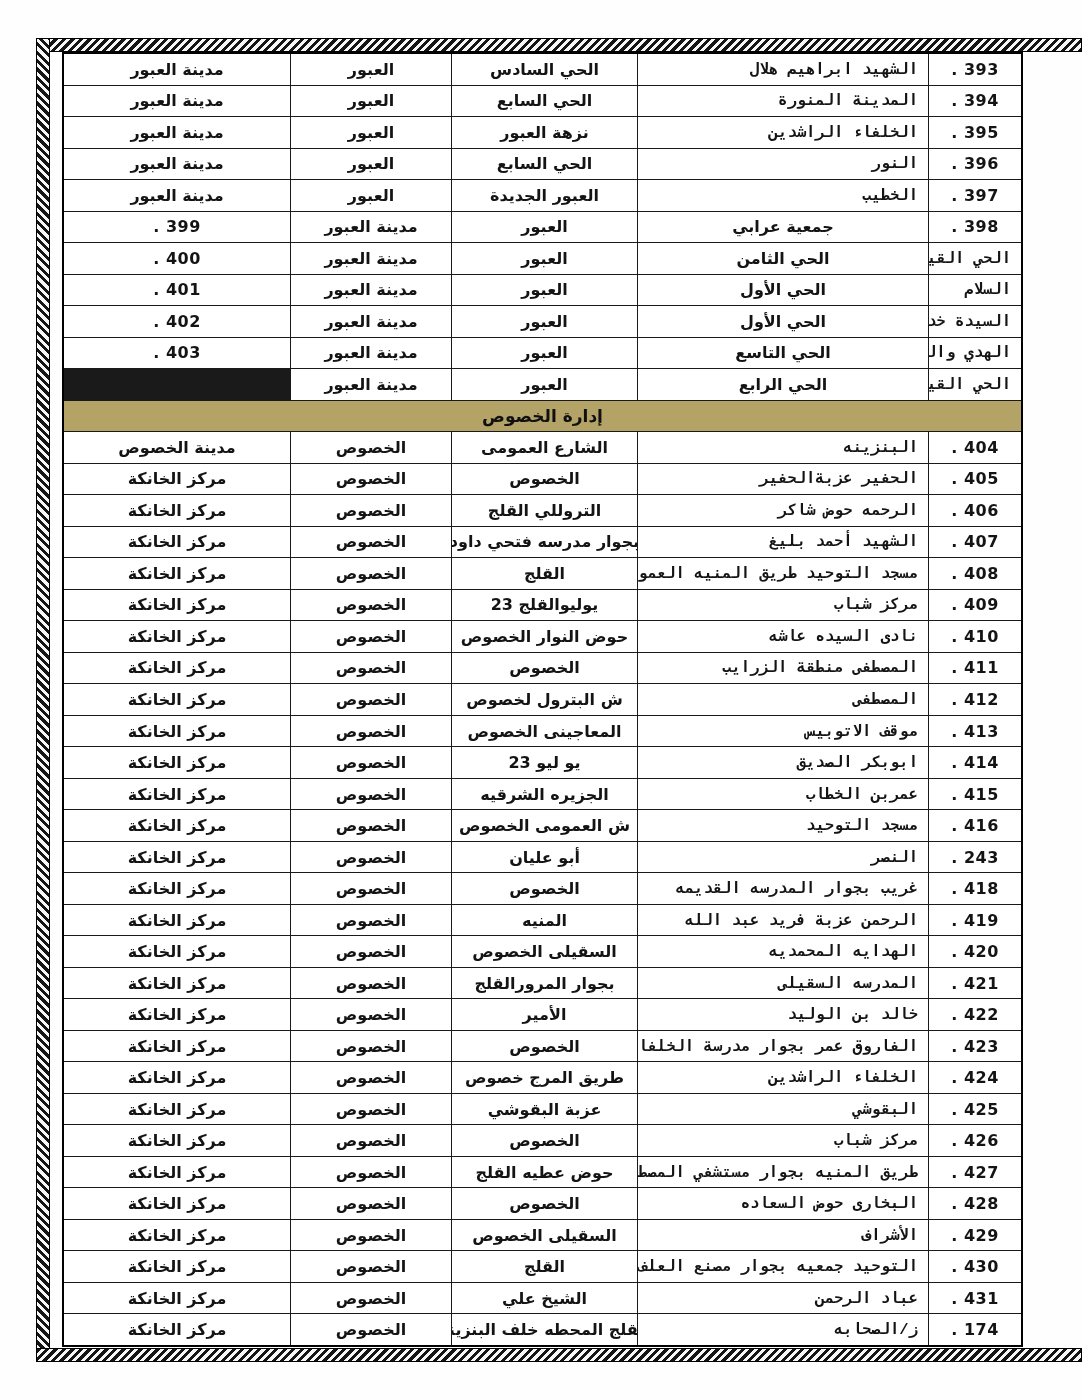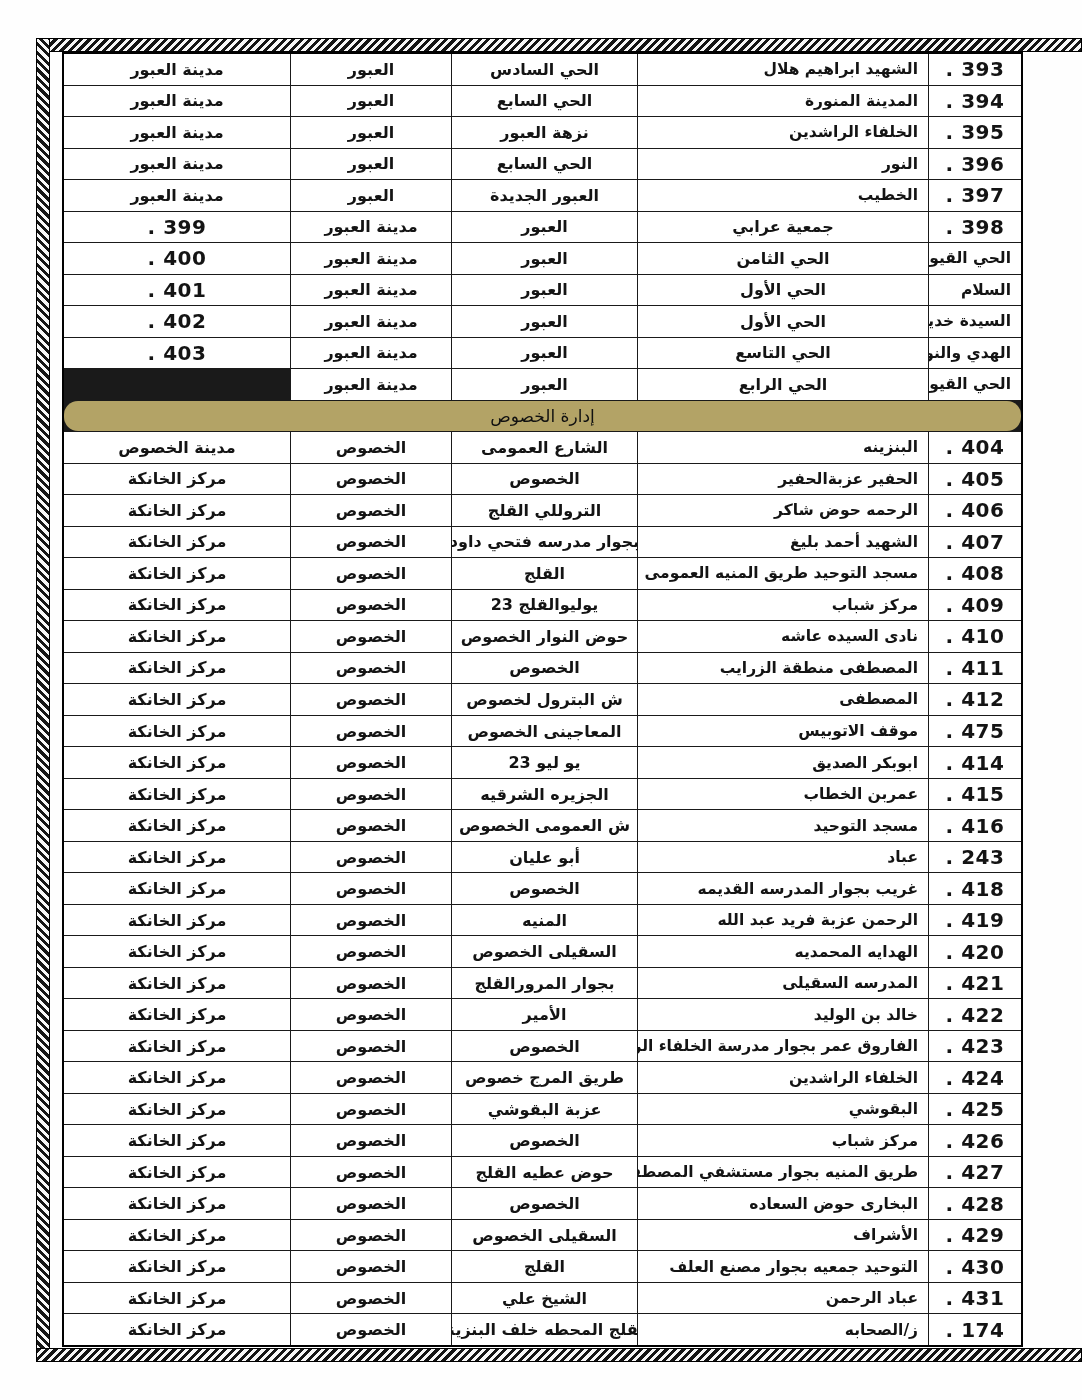--- a/index.html
+++ b/index.html
@@ -55,35 +55,35 @@
     font-size: 16px;
     white-space: nowrap;
     overflow: hidden;
     padding: 0 4px;
     box-sizing: border-box;
   }
   .cell.name {
     justify-content: flex-start;   
     padding: 0 10px;
     font-size: 15.5px;
+    font-family: Liberation Mono, monospace;
   }
   .cell.no {
-    font-size: 20px;
+    font-size: 16px;
     letter-spacing: 0.5px;
     text-align: right;
   }
   .section-row {
     grid-column: 1 / -1;
     display: flex;
     align-items: center;
     justify-content: center;
-    font-weight: normal;
+    font-weight: bold;
     font-size: 17px;
     color: #101010;
-    border-radius: 14px;
   }
 </style>
 </head>
 <body>
 
 <div class="page">
   <div class="frame-strip frame-top"></div>
   <div class="frame-strip frame-left"></div>
   <div class="frame-strip frame-bottom"></div>
 
@@ -181,42 +181,42 @@
       <div class="cell no">411 .</div>
       <div class="cell name">المصطفى منطقة الزرايب</div>
       <div class="cell area">الخصوص</div>
       <div class="cell district">الخصوص</div>
       <div class="cell city">مركز الخانكة</div>
       <div class="cell no">412 .</div>
       <div class="cell name">المصطفى</div>
       <div class="cell area">ش البترول لخصوص</div>
       <div class="cell district">الخصوص</div>
       <div class="cell city">مركز الخانكة</div>
-      <div class="cell no">475 .</div>
+      <div class="cell no">413 .</div>
       <div class="cell name">موقف الاتوبيس</div>
       <div class="cell area">المعاجينى الخصوص</div>
       <div class="cell district">الخصوص</div>
       <div class="cell city">مركز الخانكة</div>
       <div class="cell no">414 .</div>
       <div class="cell name">ابوبكر الصديق</div>
       <div class="cell area" style="direction: ltr;">23 يو ليو</div>
       <div class="cell district">الخصوص</div>
       <div class="cell city">مركز الخانكة</div>
       <div class="cell no">415 .</div>
       <div class="cell name">عمربن الخطاب</div>
       <div class="cell area">الجزيره الشرقيه</div>
       <div class="cell district">الخصوص</div>
       <div class="cell city">مركز الخانكة</div>
       <div class="cell no">416 .</div>
       <div class="cell name">مسجد التوحيد</div>
       <div class="cell area">ش العمومى الخصوص</div>
       <div class="cell district">الخصوص</div>
       <div class="cell city">مركز الخانكة</div>
       <div class="cell no">243 .</div>
-      <div class="cell name">عباد</div>
+      <div class="cell name">النصر</div>
       <div class="cell area">أبو عليان</div>
       <div class="cell district">الخصوص</div>
       <div class="cell city">مركز الخانكة</div>
       <div class="cell no">418 .</div>
       <div class="cell name">غريب بجوار المدرسه القديمه</div>
       <div class="cell area">الخصوص</div>
       <div class="cell district">الخصوص</div>
       <div class="cell city">مركز الخانكة</div>
       <div class="cell no">419 .</div>
       <div class="cell name">الرحمن عزبة فريد عبد الله</div>

